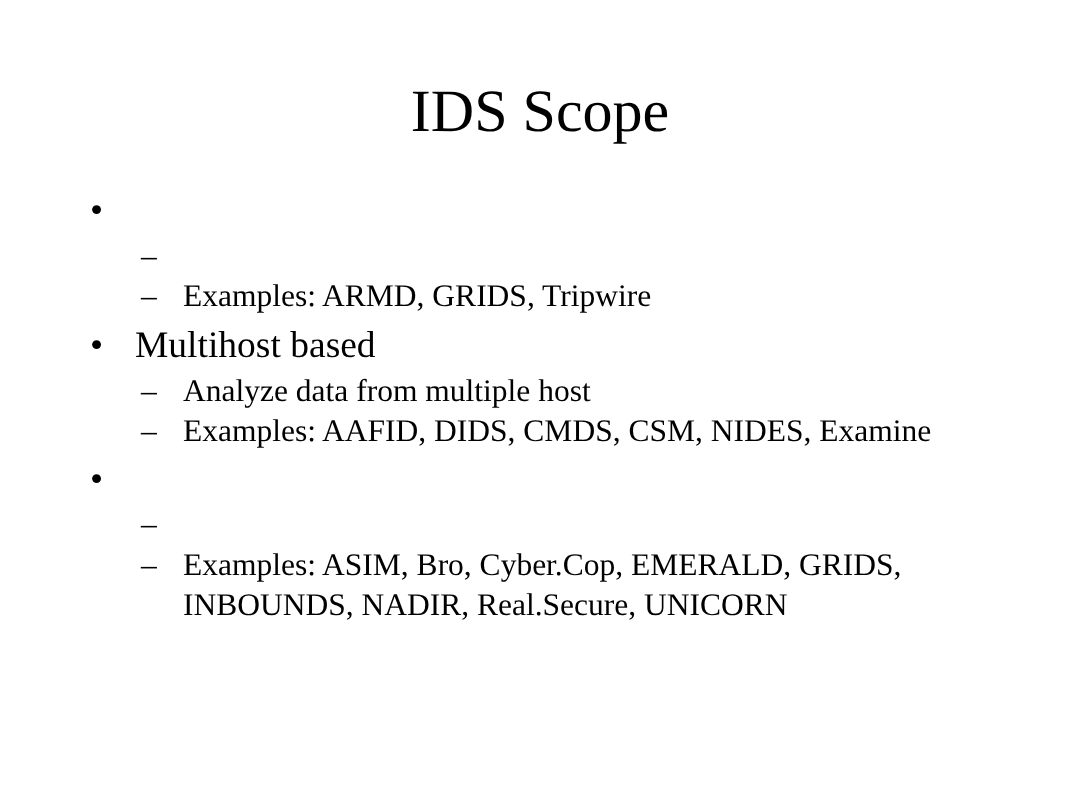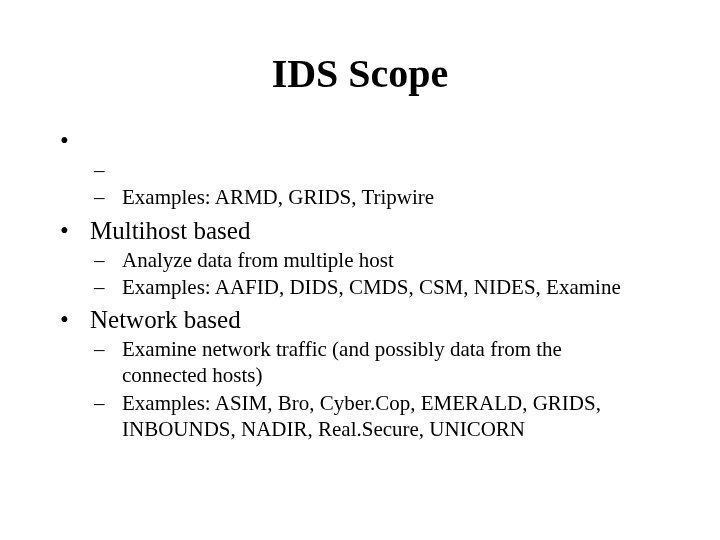--- a/index.html
+++ b/index.html
@@ -13,21 +13,21 @@
   }
   .slide {
     box-sizing: border-box;
     width: 720px;
     height: 540px;
     padding: 30px 50px 40px 50px;
   }
   .title {
     text-align: center;
     font-size: 40px;
-    font-weight: bold;
+    font-weight: normal;
     margin: 20px 0 30px 0;
   }
   ul.level1 {
     list-style: none;
     padding: 0;
     margin: 0;
   }
   ul.level1 > li {
     margin: 0 0 4px 0;
   }
@@ -103,26 +103,24 @@
         <li class="l2-row">
           <span class="l2-bullet">–</span>
           <span class="l2-text">Examples: AAFID, DIDS, CMDS, CSM, NIDES, Examine</span>
         </li>
       </ul>
     </li>
 
     <li>
       <div class="l1-row">
         <span class="l1-bullet">•</span>
-        <span>Network based</span>
       </div>
       <ul class="level2">
         <li class="l2-row">
           <span class="l2-bullet">–</span>
-          <span class="l2-text">Examine network traffic (and possibly data from the connected hosts)</span>
         </li>
         <li class="l2-row">
           <span class="l2-bullet">–</span>
           <span class="l2-text">Examples: ASIM, Bro, Cyber.Cop, EMERALD, GRIDS, INBOUNDS, NADIR, Real.Secure, UNICORN</span>
         </li>
       </ul>
     </li>
 
   </ul>
 </div>

